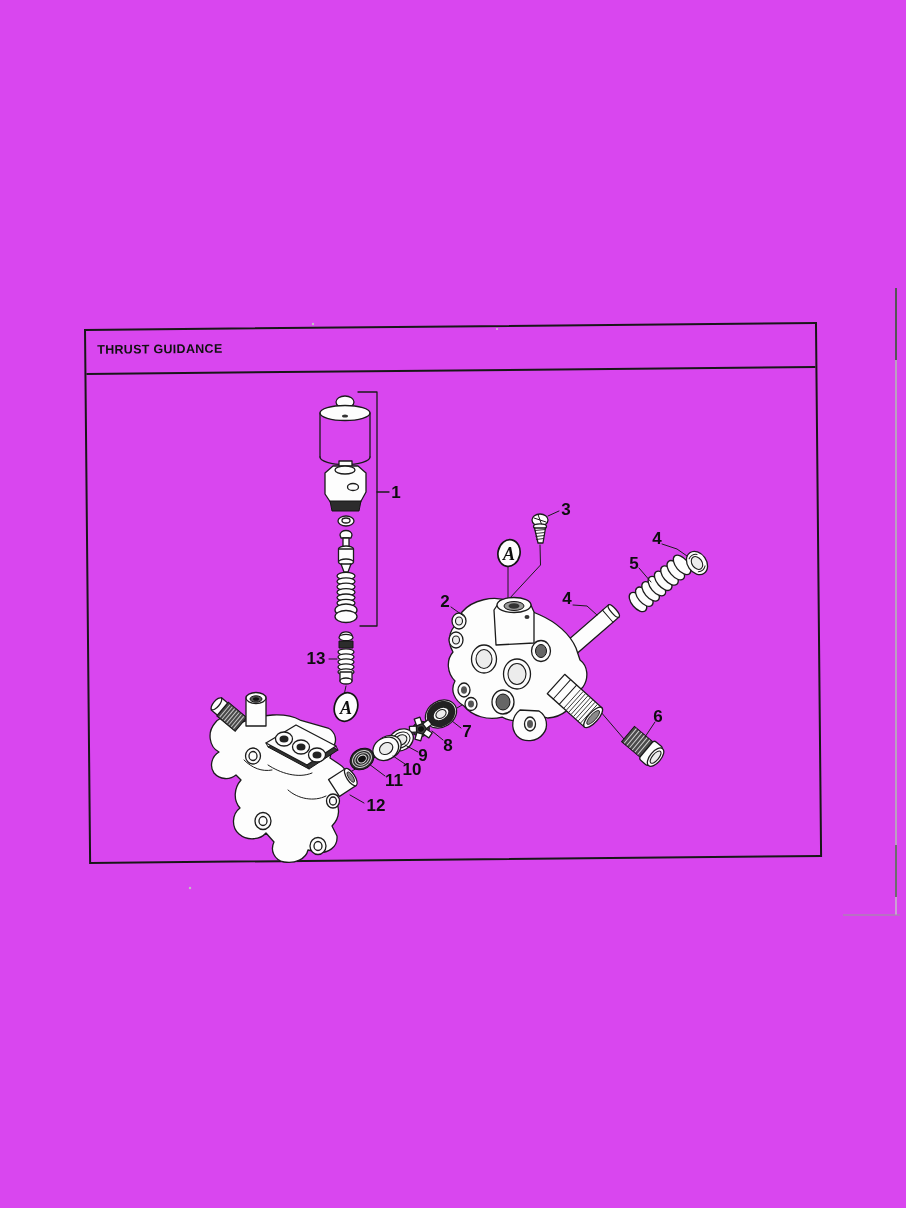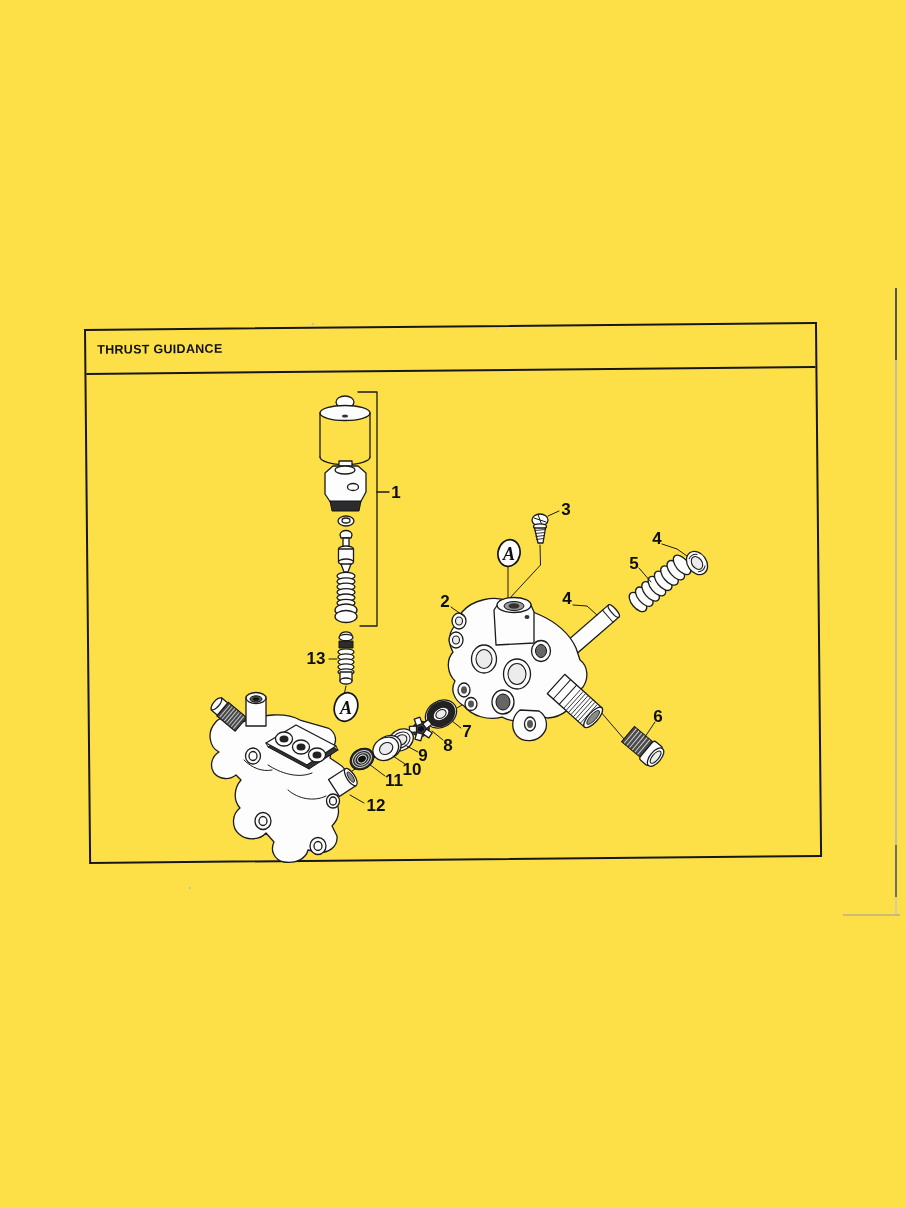--- a/index.html
+++ b/index.html
@@ -1,16 +1,16 @@
 <!DOCTYPE html>
 <html><head>
 <meta charset="utf-8">
 <style>
   html,body{margin:0;padding:0;background:#fff;}
-  .page{position:relative;width:906px;height:1208px;background:#fde047;overflow:hidden;
+  .page{position:relative;width:906px;height:1208px;background:#d946ef;overflow:hidden;
         font-family:"Liberation Sans",sans-serif;}
   .scan-box{position:absolute;left:84px;top:329px;width:729px;height:531px;
             border:2px solid #171717;transform:rotate(-0.55deg);transform-origin:0 0;}
   .title-bar{height:44px;border-bottom:2px solid #171717;box-sizing:border-box;
              padding:9px 0 0 11px;}
   .title-bar span{font-weight:bold;font-size:12.5px;letter-spacing:.3px;color:#111;}
   svg.overlay{position:absolute;left:0;top:0;width:906px;height:1208px;}
   .ln{fill:none;stroke:#1b1b1b;stroke-width:1.3;stroke-linecap:round;stroke-linejoin:round;}
   .th{fill:none;stroke:#1b1b1b;stroke-width:1;stroke-linecap:round;}
   .fw{fill:#fdfdfd;stroke:#1b1b1b;stroke-width:1.3;stroke-linejoin:round;}

